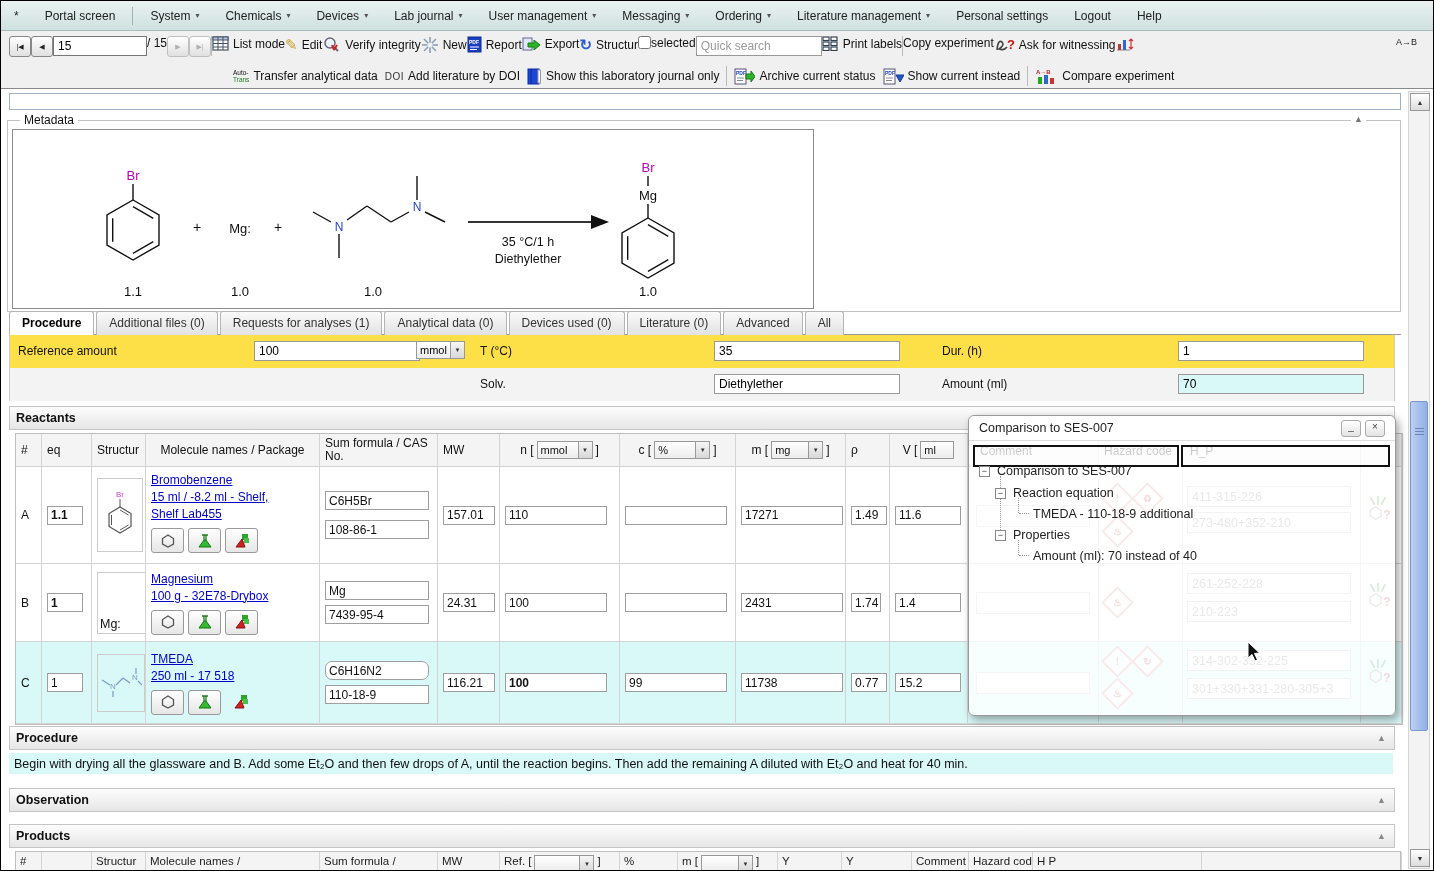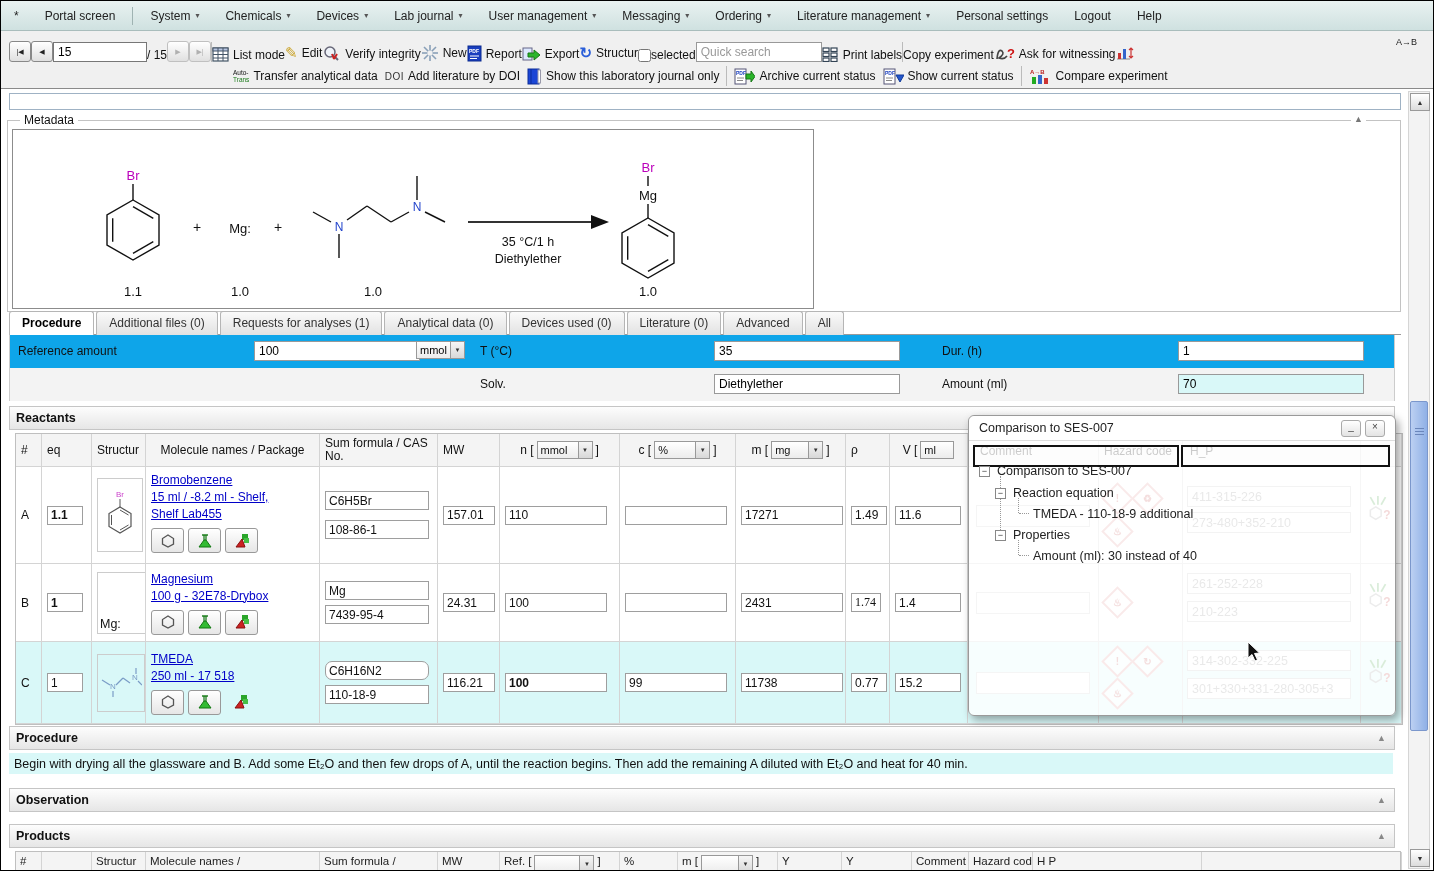--- a/index.html
+++ b/index.html
@@ -8,21 +8,21 @@
   
   .menubar{position:absolute;left:0;top:0;width:100%;height:30px;
     background:linear-gradient(#e9f2f1,#cfe1e0);border-bottom:1px solid #a9bdbc;
     display:flex;align-items:center;box-sizing:border-box;}
   .menu-item{font-size:12px;color:#222;padding:0 13px;height:30px;display:flex;align-items:center;gap:5px;cursor:default;}
   .menu-item .dd{font-size:8px;color:#555;}
   .menu-sep{width:1px;height:18px;background:#9fb3b2;margin:0 4px;}
   
   .toolbar{position:absolute;left:0;top:30px;width:100%;height:58px;background:#f0f0f0;
     border-bottom:1px solid #8a8a8a;box-sizing:border-box;}
-  .trow1{position:absolute;left:8px;top:5px;height:26px;display:flex;align-items:flex-end;}
+  .trow1{position:absolute;left:8px;top:5px;height:26px;display:flex;align-items:flex-start;}
   .trow2{position:absolute;left:232px;top:34px;height:22px;display:flex;align-items:center;gap:7px;}
   .tbtn{display:flex;align-items:center;gap:4px;font-size:12px;color:#111;cursor:pointer;white-space:nowrap;}
   .navbtn{width:20px;height:19px;border:1px solid #888;background:linear-gradient(#fff,#e0e0e0);
     border-radius:3px;font-size:7px;display:flex;align-items:center;justify-content:center;color:#222;cursor:pointer;}
   .navbtn.dis{color:#b0b0b0;border-color:#c0c0c0;}
   .pageinput{width:84px;height:16px;border:1px solid #777;font-size:12px;padding:1px 4px;font-family:inherit;}
   .slash{font-size:12px;color:#111;}
   .qsearch{width:116px;height:16px;border:1px solid #999;font-size:12px;padding:1px 4px;color:#333;font-family:inherit;}
   .qsearch::placeholder{color:#999;}
   .vsep{width:1px;height:20px;background:#bbb;}
@@ -36,21 +36,21 @@
   .metaleg{position:absolute;left:12px;top:-8px;background:#fff;padding:0 4px;font-size:12px;color:#111;}
   .metacaret{position:absolute;right:34px;top:-7px;background:#fff;font-size:9px;color:#777;padding:0 3px;cursor:pointer;}
   .scheme{position:absolute;left:4px;top:8px;width:800px;height:178px;border:1px solid #8c8c8c;background:#fff;}
   
   .tabs{position:absolute;left:8px;top:310px;display:flex;gap:2px;z-index:2;}
   .tab{padding:4px 12px 3px;font-size:12px;color:#333;background:linear-gradient(#fafafa,#e2e2e2);
     border:1px solid #b5b5b5;border-bottom:none;border-radius:3px 3px 0 0;cursor:pointer;white-space:nowrap;}
   .tab.active{background:#fff;font-weight:bold;color:#000;padding-bottom:5px;}
   .tabline{position:absolute;left:8px;top:333px;width:1392px;height:1px;background:#9a9a9a;}
   
-  .params{position:absolute;left:8px;top:334px;width:1386px;height:66px;border:1px solid #ccc;border-top:none;background:#0ea5e9;box-sizing:border-box;}
+  .params{position:absolute;left:8px;top:334px;width:1386px;height:66px;border:1px solid #ccc;border-top:none;background:#fde047;box-sizing:border-box;}
   .prow{position:absolute;left:0;width:100%;height:33px;}
   .prow .lbl{position:absolute;top:9px;font-size:12px;color:#111;}
   .fin{position:absolute;top:6px;height:16px;border:1px solid #999;background:#fff;font-size:12px;padding:1px 4px;font-family:inherit;}
   .fin.cyan{background:#d9f8f8;}
   .unitbox{position:absolute;top:6px;display:flex;align-items:center;height:18px;border:1px solid #999;
     background:linear-gradient(#fff,#ececec);font-size:11px;cursor:pointer;box-sizing:border-box;}
   .unitbox .ub-txt{padding:0 3px;}
   .unitbox .ub-arrow{width:13px;height:100%;border-left:1px solid #999;background:linear-gradient(#f6f6f6,#d8d8d8);
     font-size:6px;display:flex;align-items:center;justify-content:center;color:#333;}
   
@@ -304,21 +304,21 @@
         <span>Archive current status</span>
         </span>
       <span class="tbtn">
         <svg width="21" height="17">
             <rect x="1" y="1" width="11" height="15" fill="#fff" stroke="#557"></rect>
             <text x="2" y="7" font-size="5" fill="#1a3fbf" font-weight="bold">PDF</text>
             <line x1="3" y1="10" x2="10" y2="10" stroke="#888"></line>
             <line x1="3" y1="12.5" x2="9" y2="12.5" stroke="#888"></line>
             <polygon points="13,7 21,7 17,14" fill="#2255cc" stroke="#113b99"></polygon>
           </svg>
-        <span>Show current status</span>
+        <span>Show current instead</span>
         </span>
       <span class="vsep"></span>
       <span class="tbtn">
         <svg width="23" height="17">
             <text x="1" y="6" font-size="6" fill="#b22" font-weight="bold">A→B</text>
             <rect x="3" y="9" width="4" height="7" fill="#2a2"></rect>
             <rect x="9" y="7" width="4" height="9" fill="#36c"></rect>
             <rect x="15" y="10" width="4" height="6" fill="#c33"></rect>
           </svg>
         <span>Compare experiment</span>
@@ -618,21 +618,21 @@
     <div>
         <span class="vbox" style="width:102px;">100</span>
       </div>
     <div>
         <span class="vbox" style="width:102px;"></span>
       </div>
     <div>
         <span class="vbox" style="width:102px;">2431</span>
       </div>
     <div>
-        <span class="vbox" style="width:30px;font-family:Liberation Serif, serif;">1.74</span>
+        <span class="vbox" style="width:30px;">1.74</span>
       </div>
     <div>
         <span class="vbox" style="width:66px;">1.4</span>
       </div>
     <div class="restc">
       <i class="colline" style="left:130px;"></i>
         <i class="colline" style="left:214px;"></i>
         <i class="colline" style="left:392px;"></i>
       <span class="cmtbox" style="left:8px;top:28px;"></span>
       <span class="picto" style="left:138px;top:27px;">
@@ -772,21 +772,21 @@
       <span>Reaction equation</span>
       </div>
     <div class="trew" style="left:64px;top:91px;">
       <span>TMEDA - 110-18-9 additional</span>
       </div>
     <div class="trew" style="left:26px;top:112px;">
       <span class="expander">−</span>
       <span>Properties</span>
       </div>
     <div class="trew" style="left:64px;top:133px;">
-      <span>Amount (ml): 30 instead of 40</span>
+      <span>Amount (ml): 70 instead of 40</span>
       </div>
   </div>
 
   <div class="sechdr" style="top:725px;">
     <span>Procedure</span>
     <span class="caret">▲</span>
   </div>
   <div class="proctext">Begin with drying all the glassware and B. Add some Et₂O and then few drops of A, until the reaction begins. Then add the remaining A diluted with Et₂O and heat for 40 min.</div>
 
   <div class="sechdr" style="top:787px;">

